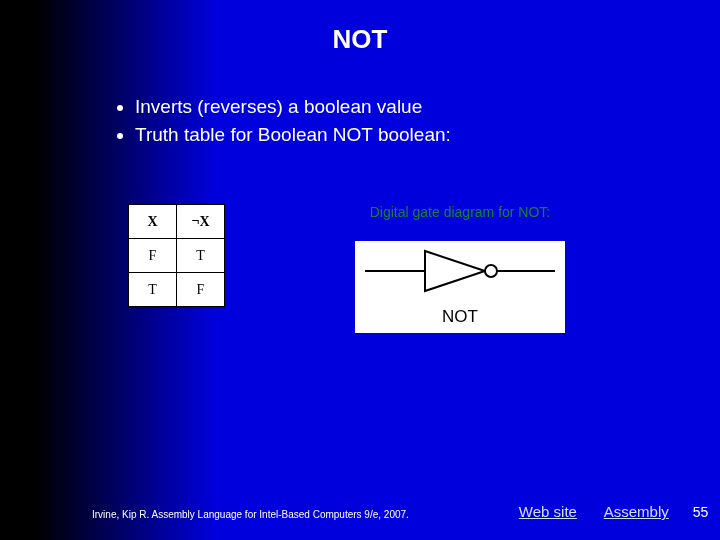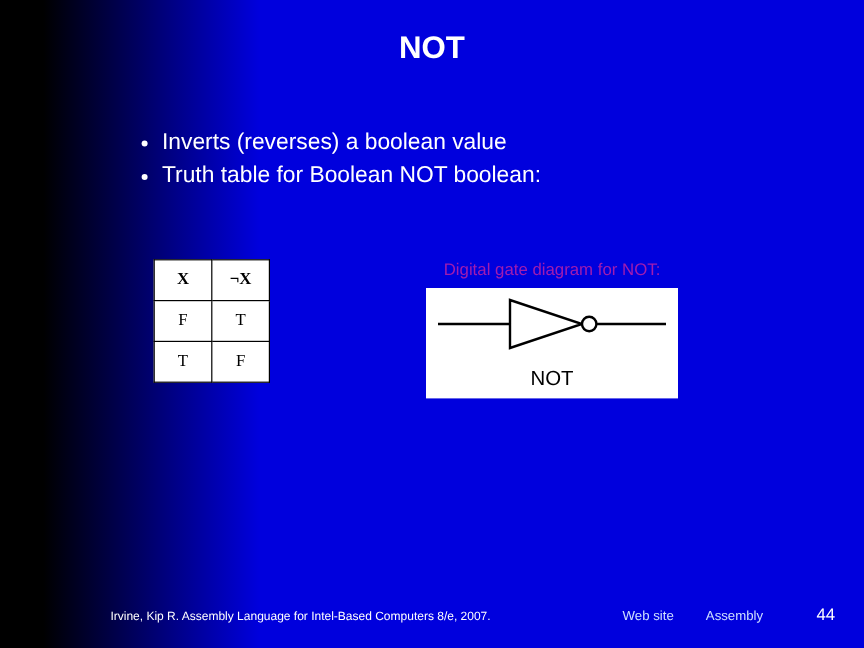--- a/index.html
+++ b/index.html
@@ -11,21 +11,21 @@
     position: relative;
   }
   .title {
     text-align: center;
     font-size: 26px;
     font-weight: bold;
     padding-top: 24px;
     color: #ffffff;
   }
   .bullets {
-    margin-top: 50px;
+    margin-top: 38px;
     margin-left: 115px;
     font-size: 19px;
     color: #fff;
   }
   .bullets li {
     list-style: disc;
     margin-left: 20px;
     line-height: 1.45;
   }
   .content-row {
@@ -52,22 +52,22 @@
   table.truth th {
     font-weight: bold;
     background: #fff;
   }
   .gate-col {
     margin-left: 130px;
     text-align: center;
   }
   .gate-caption {
     font-size: 14px;
-    color: #a21caf;
-    margin-bottom: 8px;
+    color: #15803d;
+    margin-bottom: 21px;
   }
   .gate-box {
     background: #fff;
     width: 210px;
     height: 92px;
     position: relative;
   }
   .gate-box svg {
     display: block;
   }
@@ -95,21 +95,22 @@
   .footer-cite {
     color: #fff;
     flex: 0 0 auto;
   }
   .footer-links {
     margin-left: 110px;
     flex: 0 0 auto;
   }
   .footer-links a {
     color: #cfe0ff;
-    font-size: 11px;
+    text-decoration: underline;
+    font-size: 15px;
     margin-right: 24px;
     cursor: pointer;
   }
   .page-num {
     margin-left: auto;
     color: #fff;
     font-size: 14px;
   }
 </style>
 </head>
@@ -150,19 +151,19 @@
         <polygon points="70,10 70,50 130,30" fill="#fff" stroke="#000" stroke-width="2"></polygon>
         <circle cx="136" cy="30" r="6" fill="#fff" stroke="#000" stroke-width="2"></circle>
         <line x1="142" y1="30" x2="200" y2="30" stroke="#000" stroke-width="2"></line>
       </svg>
       <div class="gate-label">NOT</div>
     </div>
   </div>
 </div>
 
 <div class="footer">
-  <span class="footer-cite">Irvine, Kip R. Assembly Language for Intel-Based Computers 8/e, 2007.</span>
+  <span class="footer-cite">Irvine, Kip R. Assembly Language for Intel-Based Computers 9/e, 2007.</span>
   <span class="footer-links">
     <a>Web site</a>
     <a>Assembly</a>
   </span>
-  <span class="page-num">44</span>
+  <span class="page-num">55</span>
 </div>
 
 </body></html>

